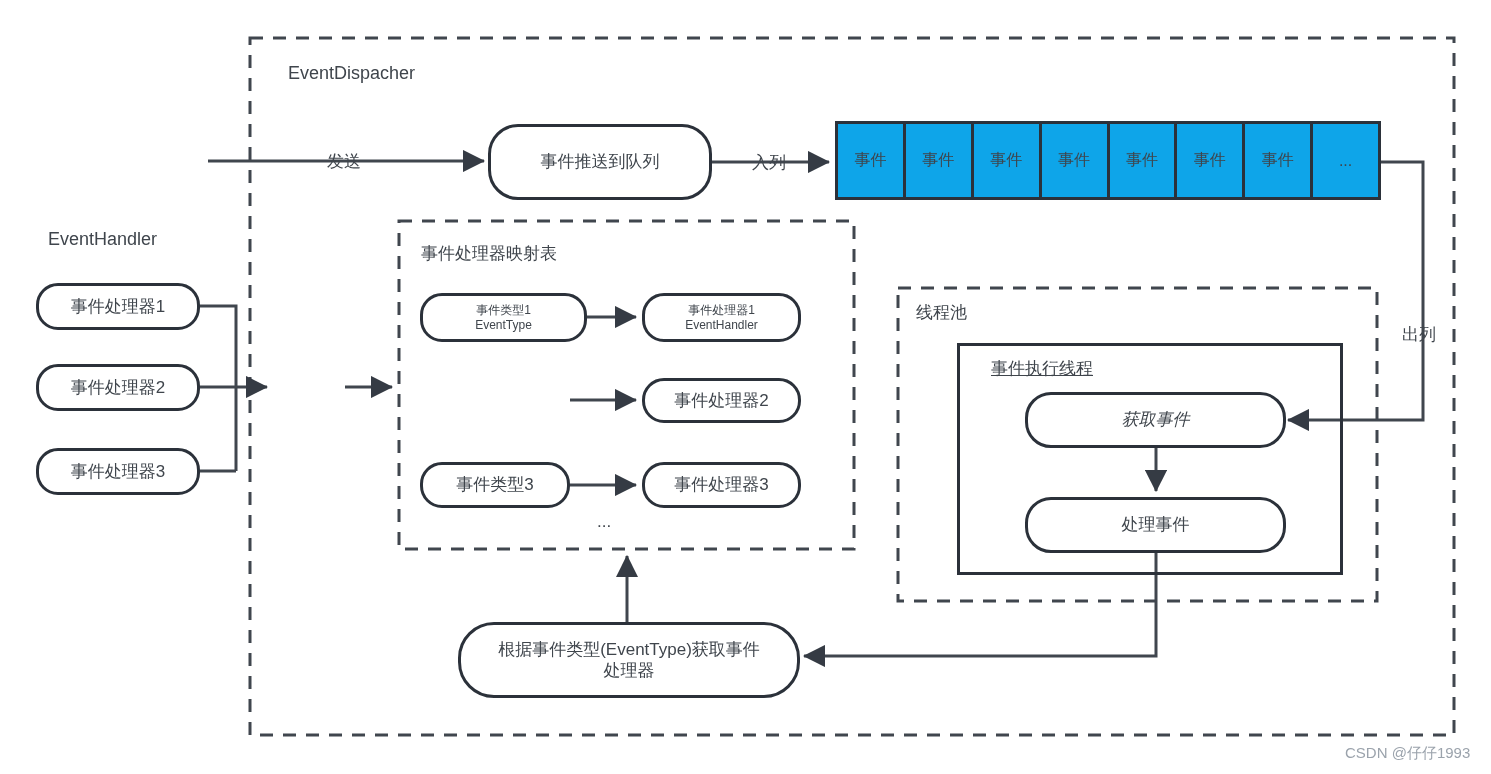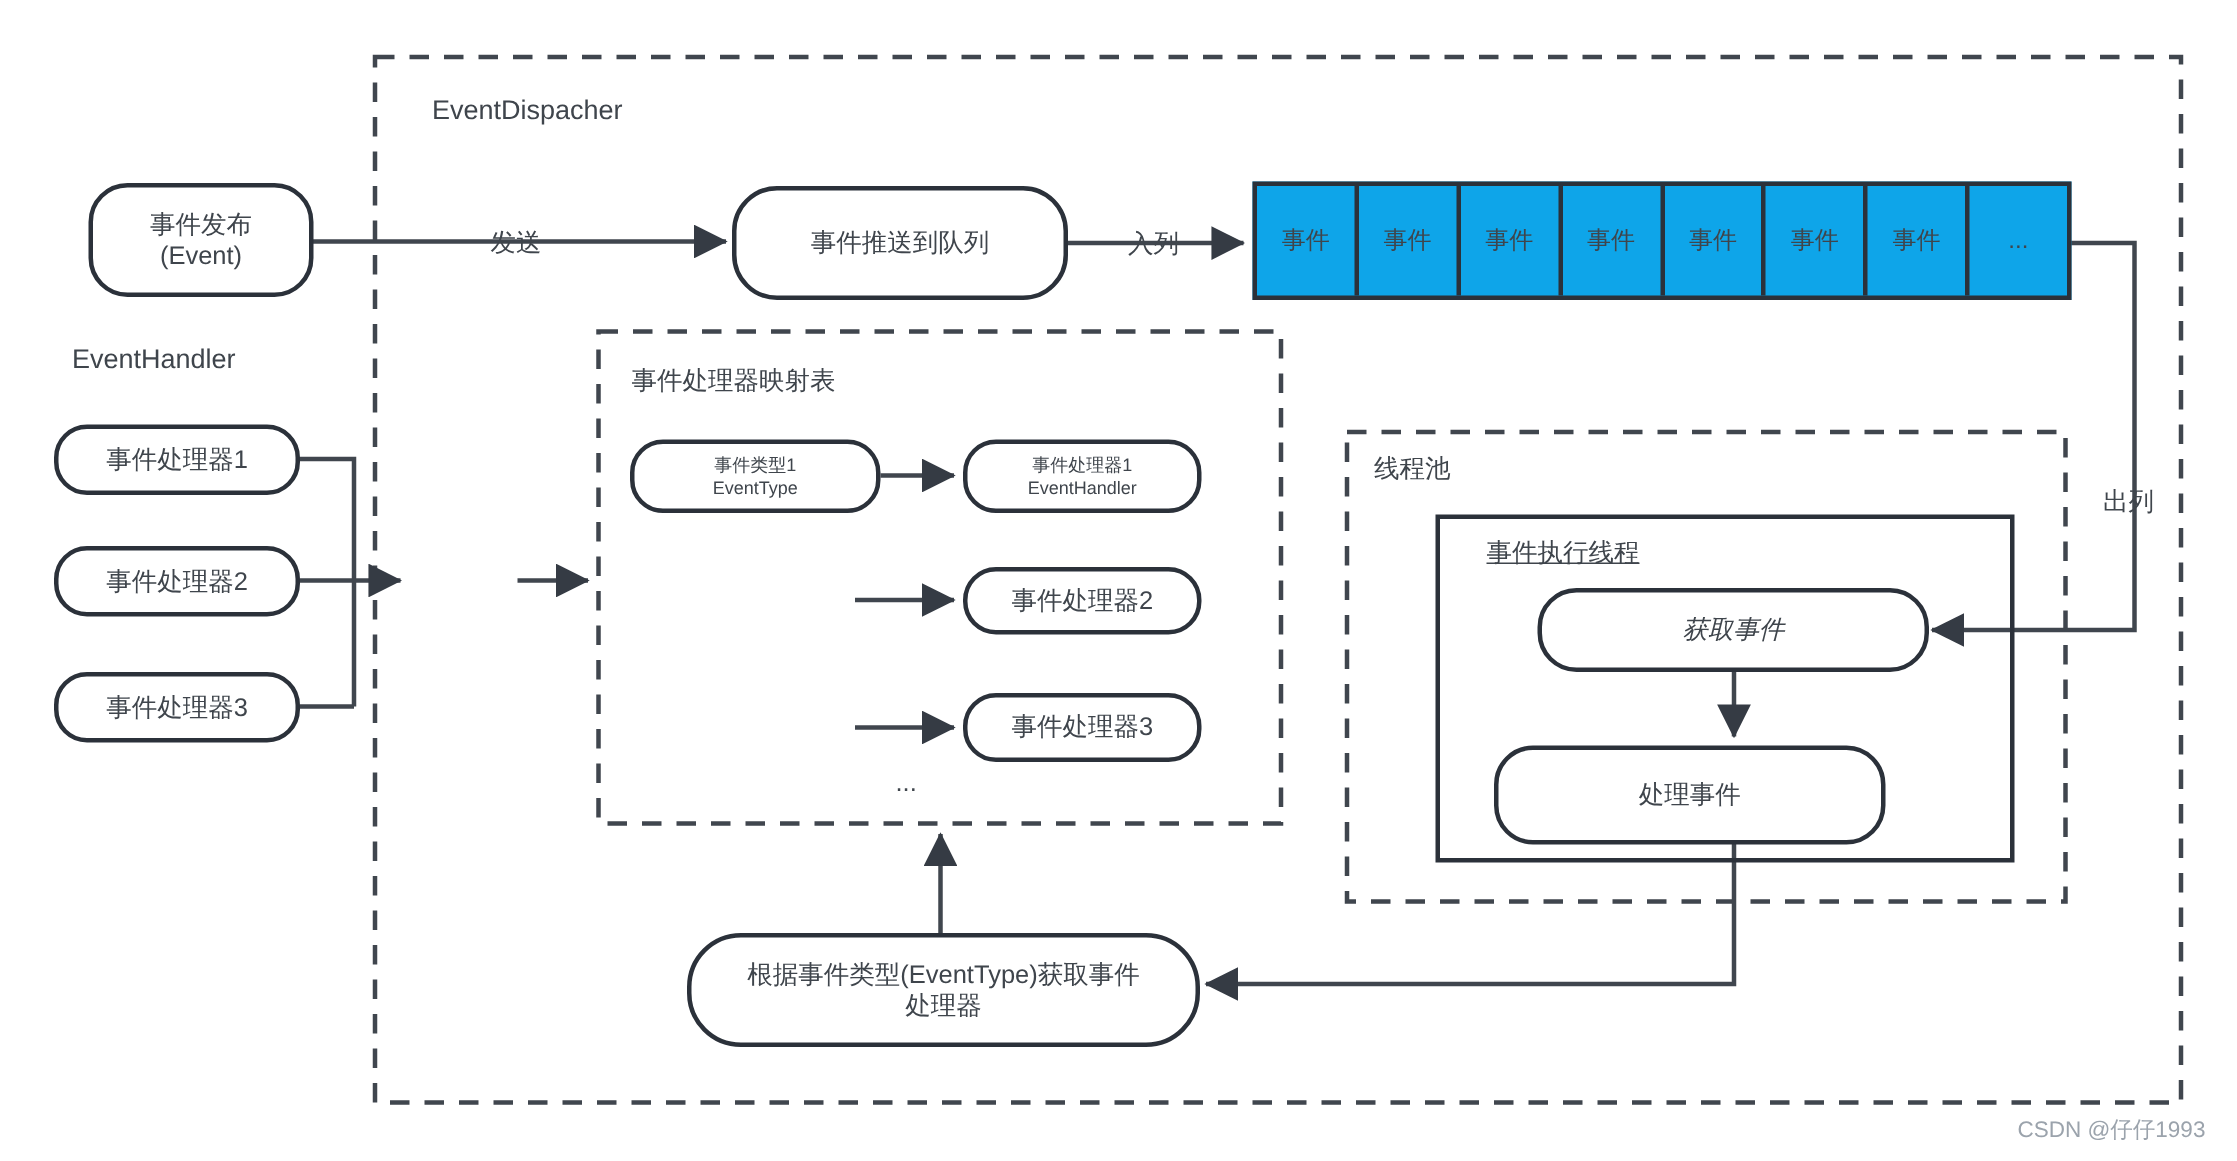--- a/index.html
+++ b/index.html
@@ -78,24 +78,20 @@
   </svg>
 
   <div class="title" style="left:288px;top:63px;">EventDispacher</div>
   <div class="title" style="left:48px;top:229px;">EventHandler</div>
   <div class="title" style="left:421px;top:242px;font-size:17px;">事件处理器映射表</div>
   <div class="title" style="left:916px;top:301px;font-size:17px;">线程池</div>
 
   <div class="box transparent" style="left:957px;top:343px;width:386px;height:232px;border-radius:0;"></div>
   <div class="title" style="left:991px;top:357px;font-size:17px;text-decoration:underline;">事件执行线程</div>
 
-  <div class="box r26" style="left:59px;top:122px;width:150px;height:76px;">
-    <span>事件发布</span>
-    <span>(Event)</span>
-  </div>
 
   <div class="box r30" style="left:488px;top:124px;width:224px;height:76px;">事件推送到队列</div>
 
   <div class="queue" style="left:835px;top:121px;width:546px;height:79px;">
     <div class="queue-cell">事件</div>
     <div class="queue-cell">事件</div>
     <div class="queue-cell">事件</div>
     <div class="queue-cell">事件</div>
     <div class="queue-cell">事件</div>
     <div class="queue-cell">事件</div>
@@ -110,25 +106,26 @@
 
   <div class="box r22 two-line" style="left:420px;top:293px;width:167px;height:49px;">
     <span>事件类型1</span>
     <span>EventType</span>
   </div>
   <div class="box r22 two-line" style="left:642px;top:293px;width:159px;height:49px;">
     <span>事件处理器1</span>
     <span>EventHandler</span>
   </div>
   <div class="box r22" style="left:642px;top:378px;width:159px;height:45px;">事件处理器2</div>
+  <div class="box r22" style="left:420px;top:462px;width:150px;height:46px;">事件类型3</div>
   <div class="box r22" style="left:642px;top:462px;width:159px;height:46px;">事件处理器3</div>
   <div class="ellipsis" style="left:597px;top:512px;">...</div>
 
   <div class="box r26" style="left:1025px;top:392px;width:261px;height:56px;font-style:italic;">获取事件</div>
-  <div class="box r26" style="left:996px;top:497px;width:261px;height:66px;text-align:right;">处理事件</div>
+  <div class="box r26" style="left:1025px;top:497px;width:261px;height:56px;text-align:right;">处理事件</div>
 
   <div class="box r36" style="left:458px;top:622px;width:342px;height:76px;">
     <span>根据事件类型(EventType)获取事件</span>
     <span>处理器</span>
   </div>
 
   <div class="line-label" style="left:327px;top:150px;">发送</div>
   <div class="line-label" style="left:752px;top:151px;">入列</div>
   <div class="line-label" style="left:1402px;top:323px;">出列</div>
 

